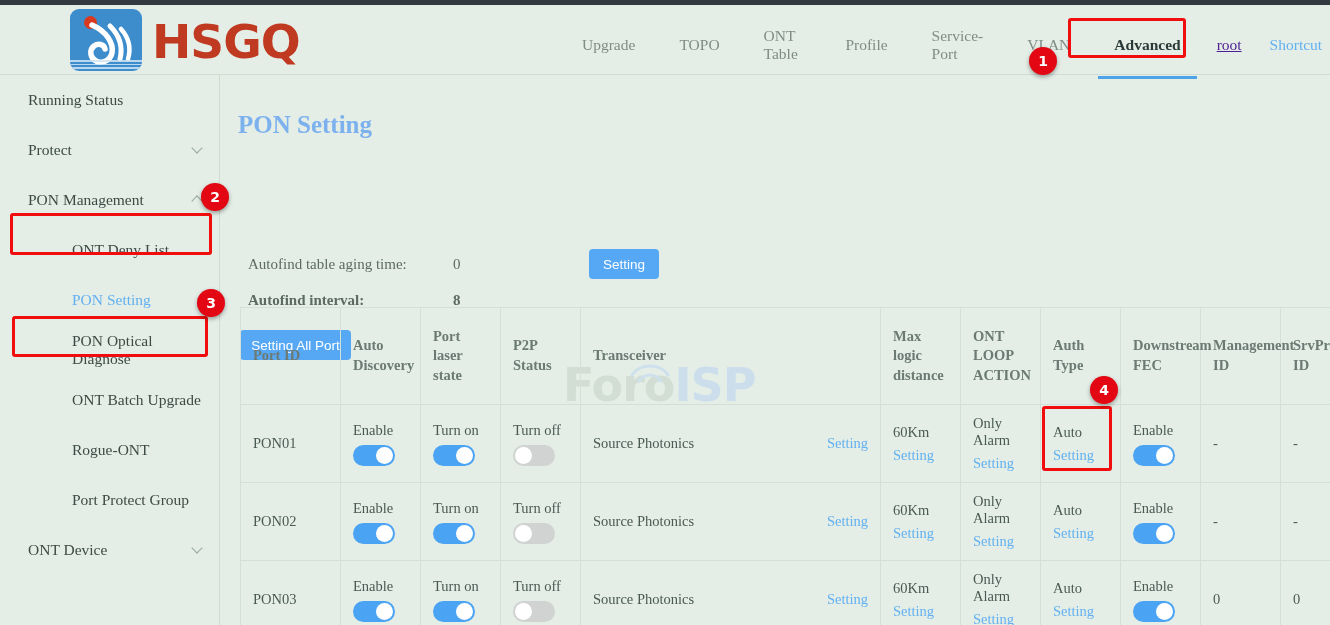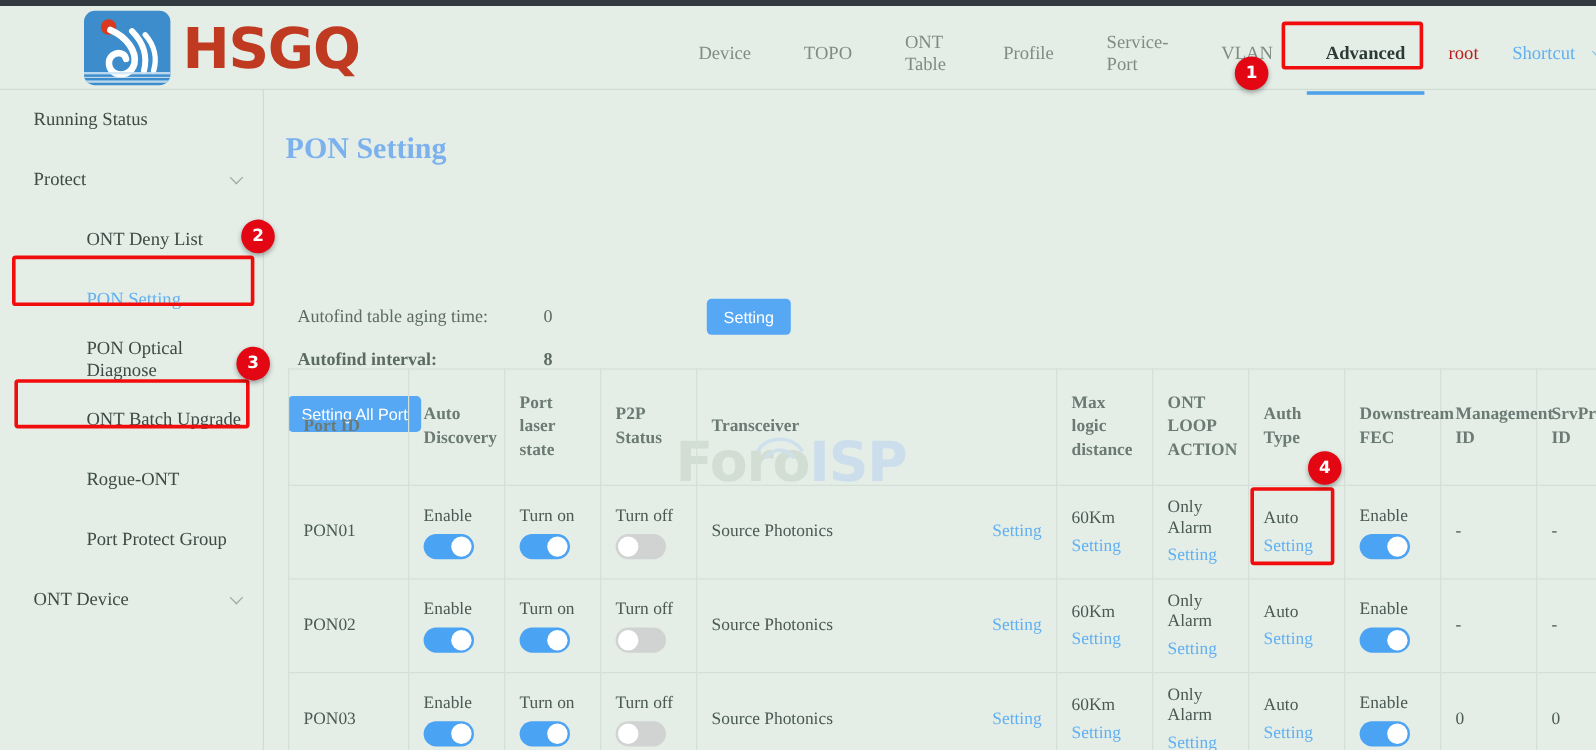--- a/index.html
+++ b/index.html
@@ -60,21 +60,21 @@
     display: inline-flex; align-items: center; justify-content: center;
     height: 69px; padding: 0 22px;
     color: #7f8c86; font-size: 15.5px; text-decoration: none;
     font-family: "Liberation Serif", serif;
   }
   .topnav a.active { color: #2b3a36; font-weight: 700; position: relative; }
   .topnav a.active::after {
     content: ""; position: absolute; left: 6px; right: 6px; bottom: 0; height: 3px;
     background: #4fa3e8;
   }
-  .topnav a.user { color: #b91c1c; padding: 0 14px; }
+  .topnav a.user { color: #4c1d95; padding: 0 14px; text-decoration: underline; }
   .topnav a.shortcut { color: #62b0f0; padding: 0 6px 0 14px; }
   .chev-down {
     display: inline-block; width: 9px; height: 9px;
     border-right: 1.6px solid #7fc0f2; border-bottom: 1.6px solid #7fc0f2;
     transform: rotate(45deg) translate(-2px,-2px); margin-left: 10px;
   }
 
   
   .sidebar {
     position: absolute; left: 0; top: 75px; width: 219px; height: 550px;
@@ -201,41 +201,45 @@
           <i></i>
             <i></i>
             <i></i>
             <i></i>
         </div>
       </div>
       <div class="brand-text">HSGQ</div>
     </div>
 
     <nav class="topnav">
-      <a href="#">Device</a>
+      <a href="#">Upgrade</a>
       <a href="#">TOPO</a>
       <a href="#">ONT Table</a>
       <a href="#">Profile</a>
       <a href="#">Service-Port</a>
       <a href="#">VLAN</a>
       <a href="#" class="active">Advanced</a>
       <a href="#" class="user">root</a>
       <a href="#" class="shortcut">Shortcut</a>
       <span class="chev-down"></span>
     </nav>
   </div>
   <div class="header-sep"></div>
 
   <aside class="sidebar">
     <div class="side-item">
       <span class="lbl">Running Status</span>
     </div>
     <div class="side-item">
       <span class="lbl">Protect</span>
       <span class="caret"></span>
+    </div>
+    <div class="side-item">
+      <span class="lbl">PON Management</span>
+      <span class="caret up"></span>
     </div>
     <div class="side-item sub">
       <span class="lbl">ONT Deny List</span>
     </div>
     <div class="side-item sub active">
       <span class="lbl">PON Setting</span>
     </div>
     <div class="side-item sub">
       <span class="lbl">PON Optical Diagnose</span>
     </div>

